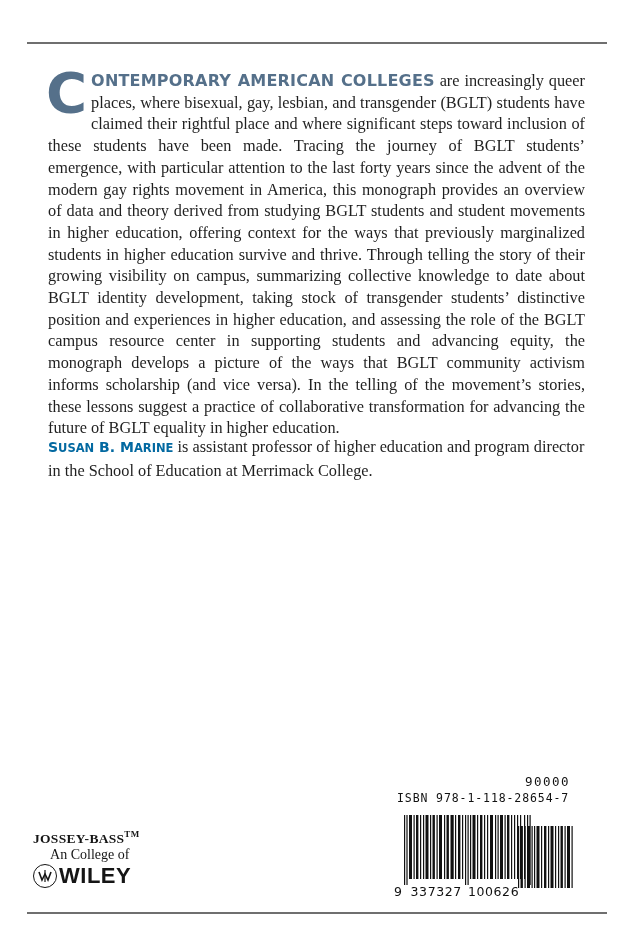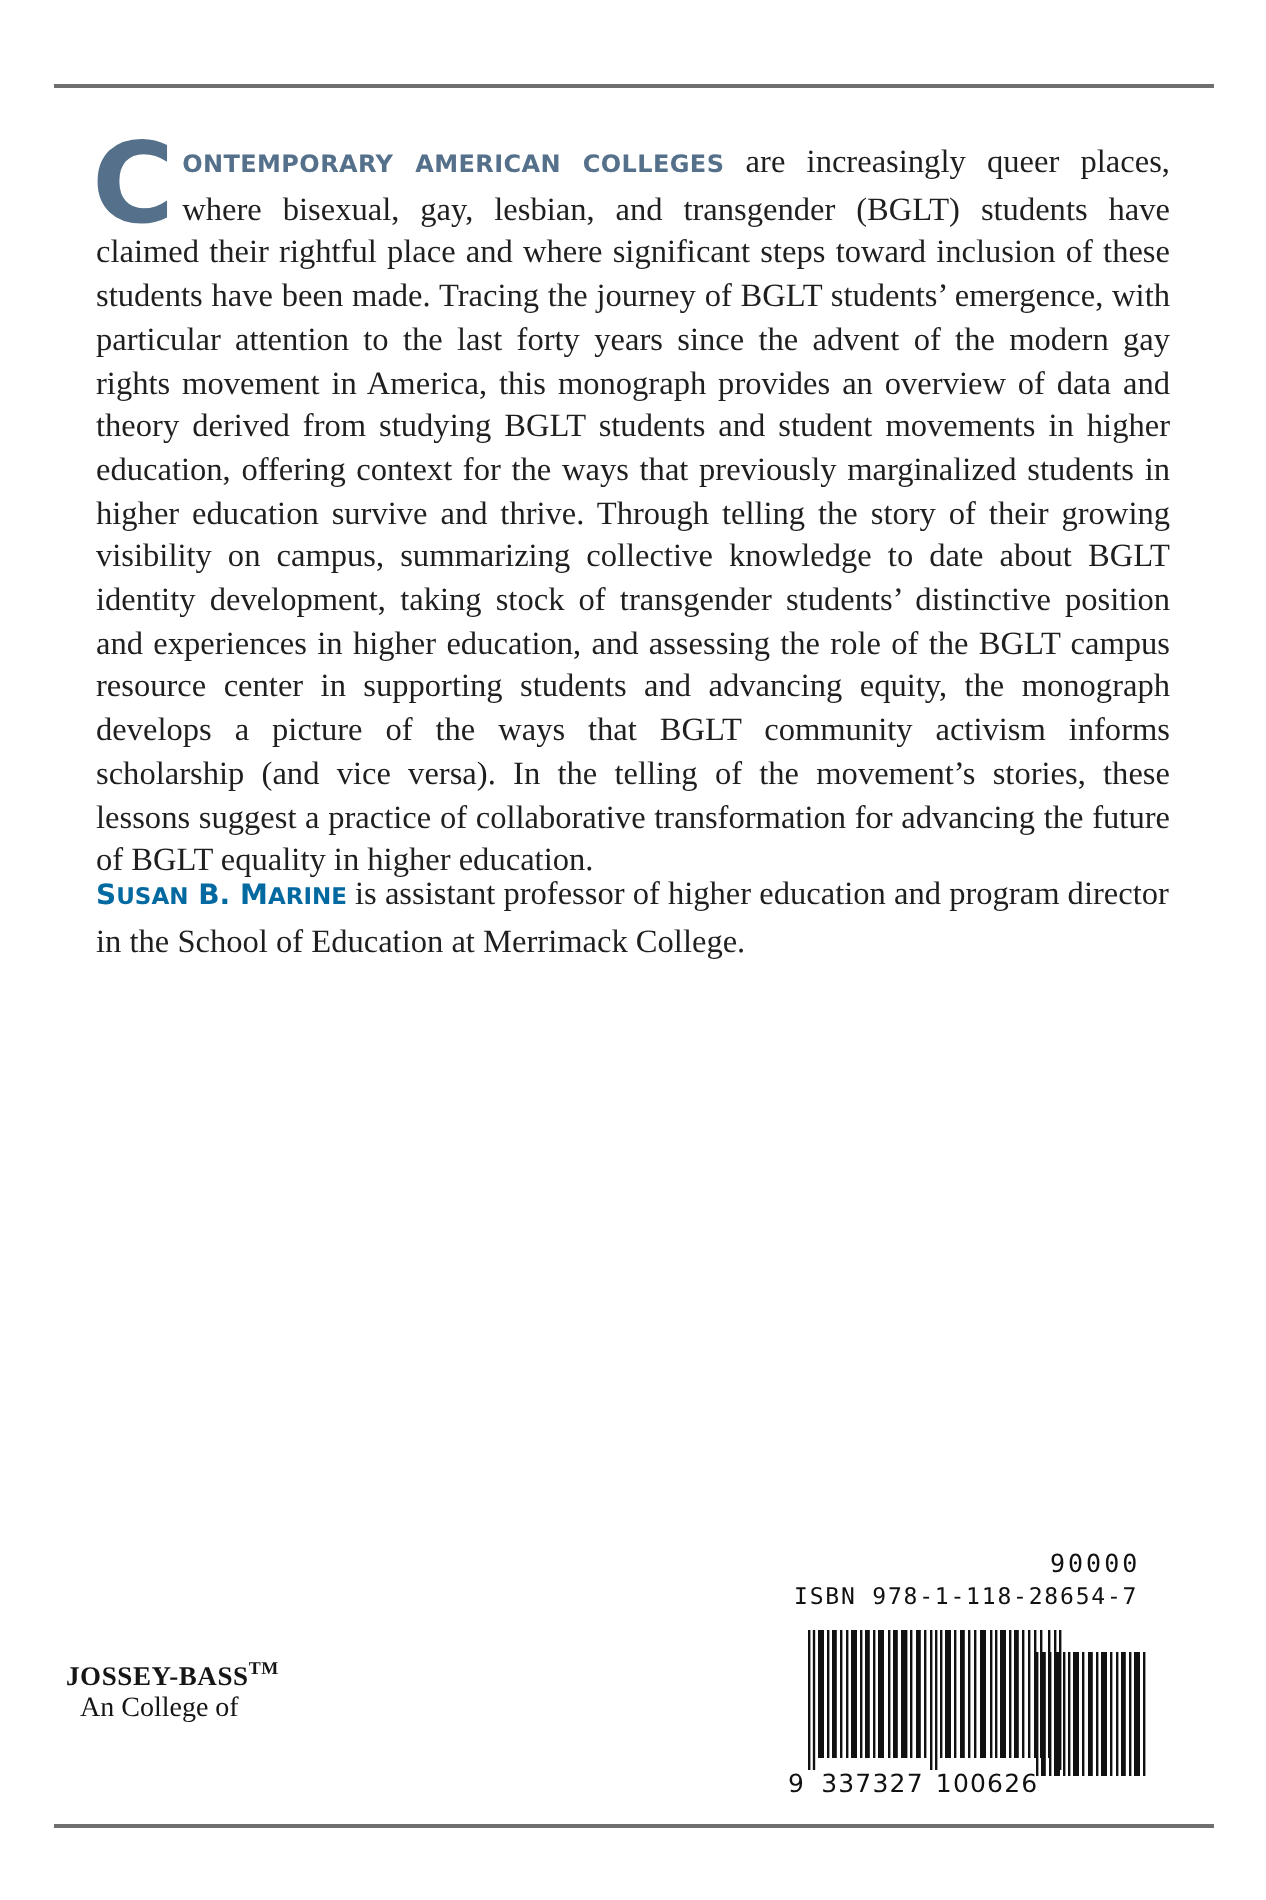--- a/index.html
+++ b/index.html
@@ -5,27 +5,27 @@
   html, body { margin: 0; padding: 0; background: #ffffff; }
   body { width: 633px; height: 950px; position: relative; overflow: hidden;
          font-family: "Liberation Serif", "DejaVu Serif", serif; color: #1e1e1e; }
   .rule { position: absolute; left: 27px; width: 580px; height: 2px; background: #6f6f6f; }
   .rule.top { top: 42px; }
   .rule.bottom { top: 912px; }
   .blurb { position: absolute; left: 48px; top: 70px; width: 537px;
            font-size: 16.3px; line-height: 21.7px; text-align: justify; color: #1f1f1f; }
   .dropcap { float: left; font-family: "DejaVu Sans", sans-serif; font-weight: bold;
              font-size: 56px; line-height: 40px; color: #55708a; margin: 3px 4px 0 -2px; height: 42px; }
-  .smallcaps-lead { font-family: "DejaVu Sans", sans-serif; font-size: 12px; letter-spacing: 0.2px;
+  .smallcaps-lead { font-family: "DejaVu Sans", sans-serif; font-size: 16px; letter-spacing: 0.2px;
                     color: #55708a; font-weight: 600; }
   .bio { position: absolute; left: 48px; top: 436px; width: 537px;
          font-size: 16.3px; line-height: 21.7px; color: #1f1f1f; }
   .author { font-family: "DejaVu Sans", sans-serif; color: #0369a1; font-weight: 600; font-size: 14px; }
   .author .sc { font-size: 11.5px; }
-  .publisher { position: absolute; left: 33px; top: 829px; font-family: "Liberation Serif", serif; color: #151515; }
+  .publisher { position: absolute; left: 33px; top: 829px; font-family: "Liberation Serif", serif; color: #151515; text-align: center; }
   .pub-line1 { font-weight: bold; font-size: 13.5px; letter-spacing: 0.3px; }
   .pub-line1 sup { font-size: 9px; }
   .pub-line2 { font-size: 14px; margin-left: 7px; margin-top: 0px; }
   .pub-line3 { display: flex; align-items: center; margin-top: 0px; }
   .wiley-mark { width: 24px; height: 24px; border: 1.5px solid #151515; border-radius: 50%;
                 display: inline-flex; align-items: center; justify-content: center;
                 font-size: 11px; font-weight: bold; box-sizing: border-box; }
   .wiley-word { font-family: "Liberation Sans", sans-serif; font-weight: bold; font-size: 22px;
                 letter-spacing: 0.5px; margin-left: 2px; }
   .isbn-text { position: absolute; left: 397px; top: 791px; font-family: "DejaVu Sans Mono", monospace;
@@ -49,20 +49,29 @@
   <span class="dropcap">C</span><span class="smallcaps-lead">ONTEMPORARY AMERICAN COLLEGES</span><span> are increasingly queer places, where bisex­ual, gay, lesbian, and transgender (BGLT) students have claimed their rightful place and where significant steps toward inclusion of these students have been made. Tracing the journey of BGLT students’ emergence, with particular attention to the last forty years since the advent of the modern gay rights movement in America, this monograph provides an overview of data and theory derived from studying BGLT students and student movements in higher education, offering context for the ways that previously marginalized students in higher education survive and thrive. Through telling the story of their growing visibility on campus, summarizing collective knowl­edge to date about BGLT identity development, taking stock of transgender students’ distinctive position and experiences in higher education, and assessing the role of the BGLT campus resource center in supporting students and advancing equity, the monograph develops a picture of the ways that BGLT community activism informs scholarship (and vice versa). In the telling of the movement’s stories, these lessons suggest a practice of collaborative transformation for advancing the future of BGLT equality in higher education.</span>
 </div>
 
 <div class="bio">
   <span class="author"><span>S</span><span class="sc">USAN</span><span> B. </span><span>M</span><span class="sc">ARINE</span></span><span> is assistant professor of higher education and program director in the School of Education at Merrimack College.</span>
 </div>
 
 <div class="publisher">
   <div class="pub-line1"><span>JOSSEY-BASS</span><sup>TM</sup></div>
   <div class="pub-line2">An College of</div>
+  <div class="pub-line3">
+    <span class="wiley-mark">
+      <svg width="18" height="18" viewBox="0 0 18 18">
+        <path d="M3 5 L6 13 L9 7 L12 13 L15 5" stroke="#151515" stroke-width="1.6" fill="none"></path>
+        <path d="M9 3 L9 15" stroke="#151515" stroke-width="1.2"></path>
+      </svg>
+    </span>
+    <span class="wiley-word">WILEY</span>
+  </div>
 </div>
 
 <div class="isbn-text">ISBN 978-1-118-28654-7</div>
 <div class="addon-price">90000</div>
 
 <svg class="barcode-main" viewBox="0 0 128 70" preserveAspectRatio="none">
   <g fill="#111">
     <rect x="0" y="0" width="1.2" height="70"></rect>
       <rect x="2.4" y="0" width="1.2" height="70"></rect>
     <rect x="5" y="0" width="3" height="64"></rect>

